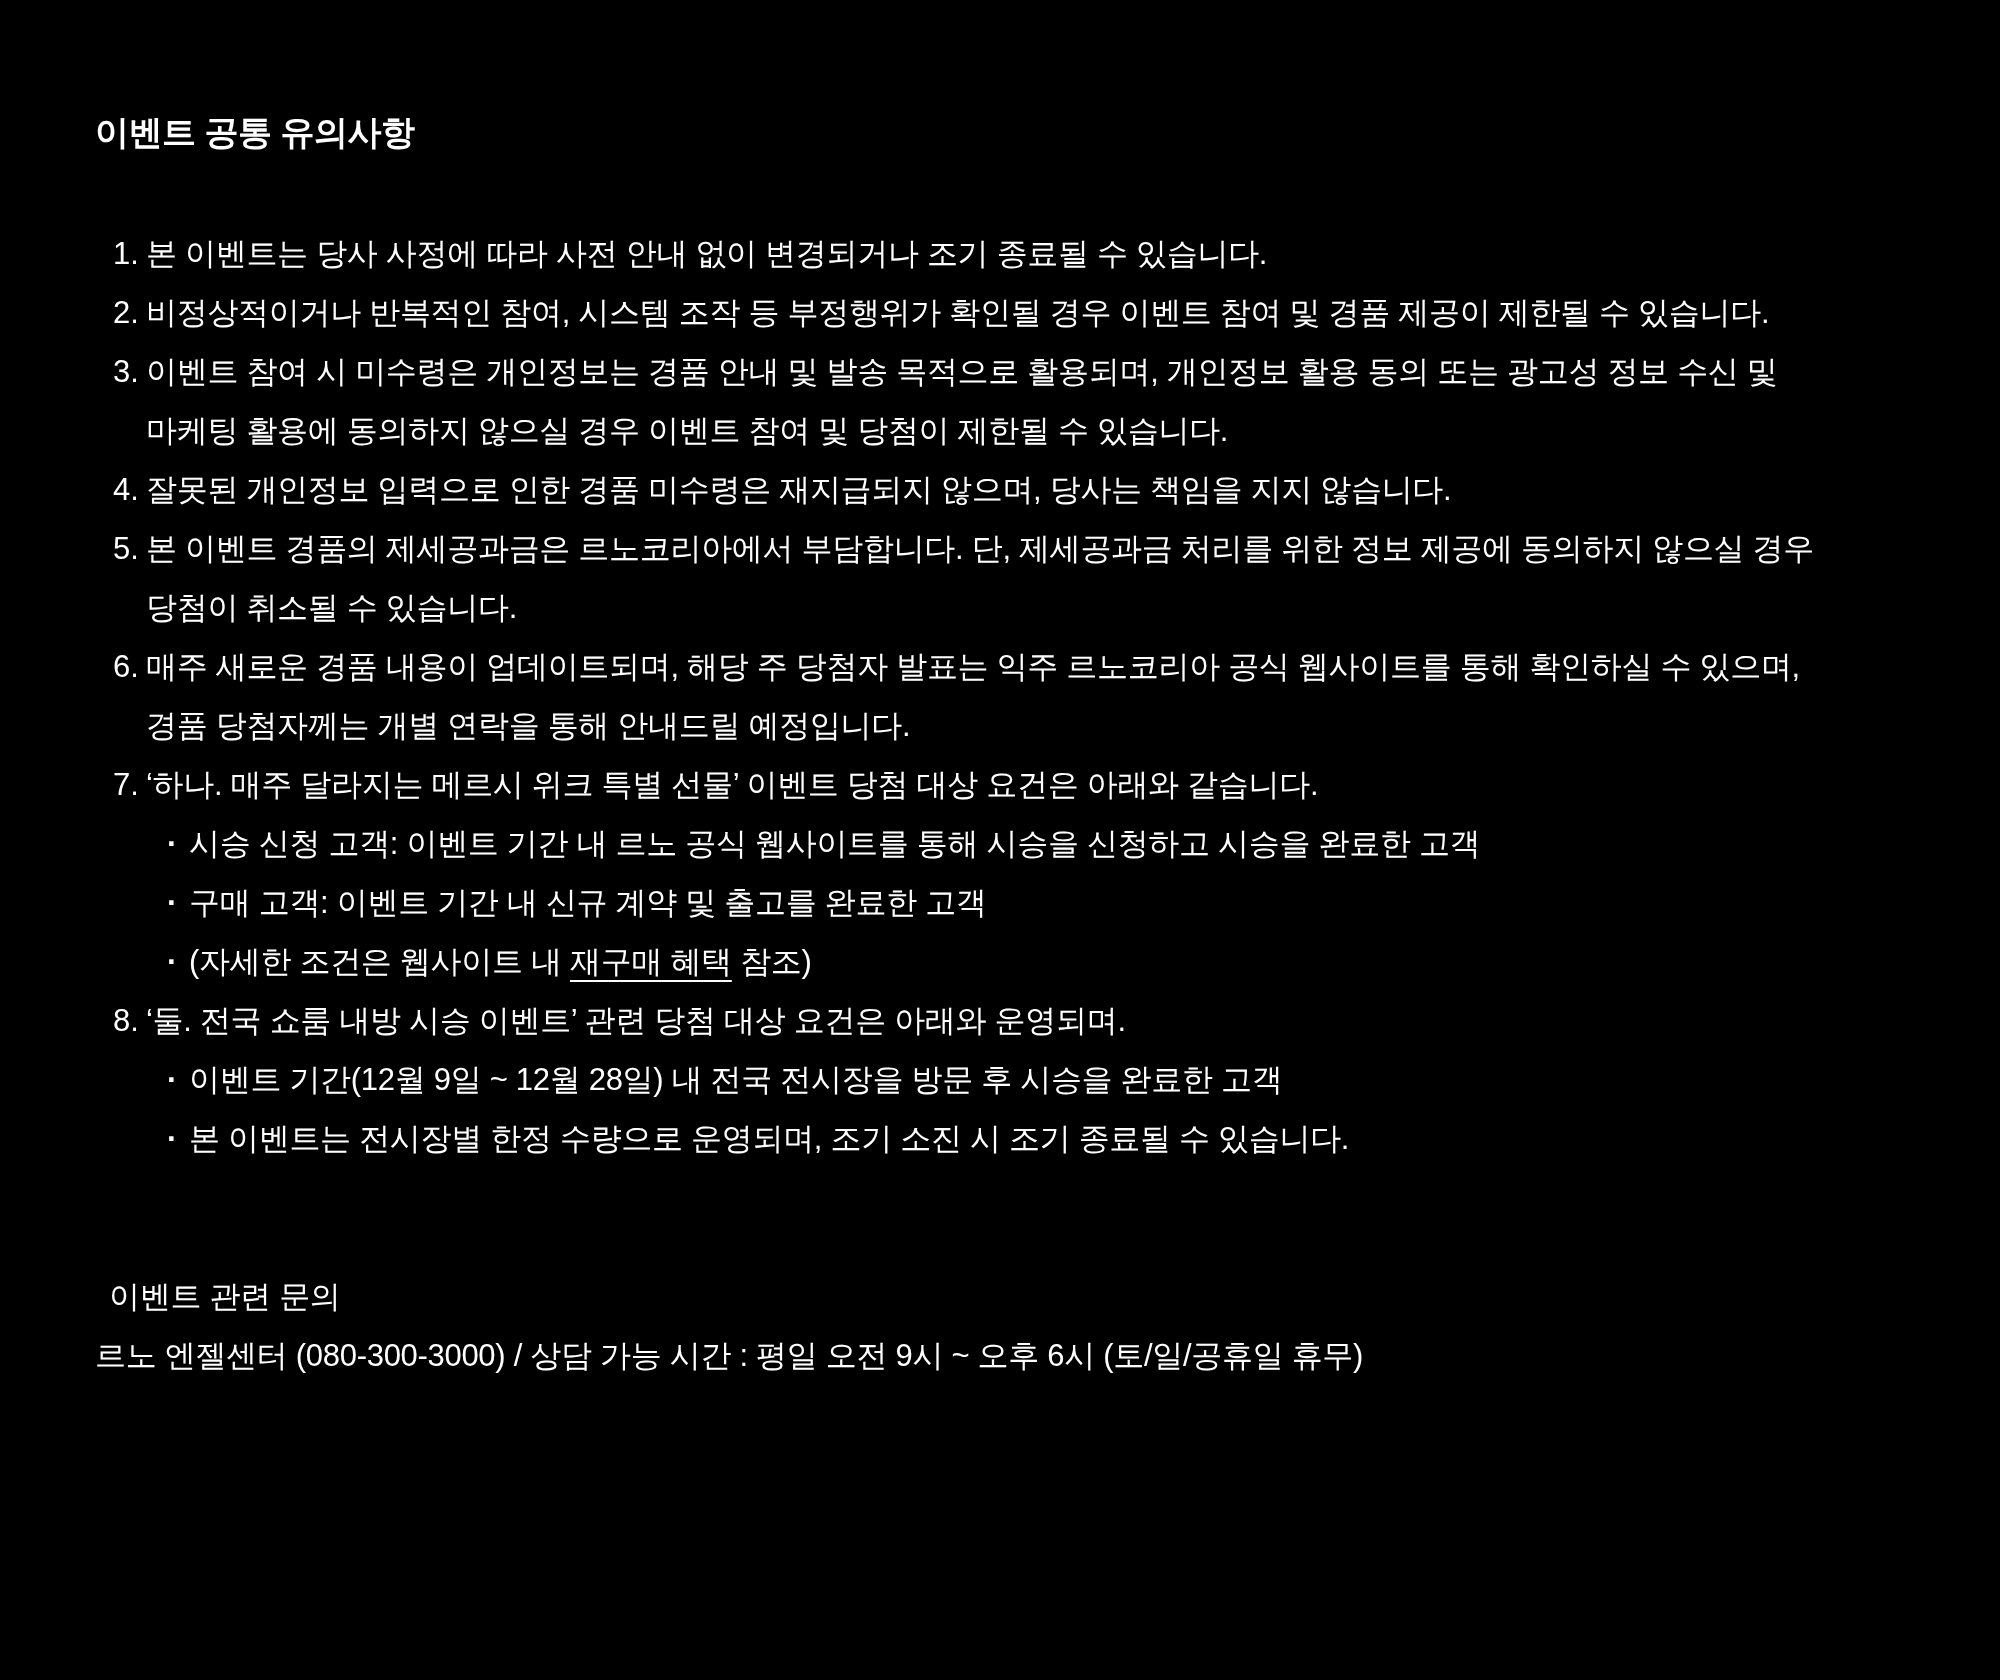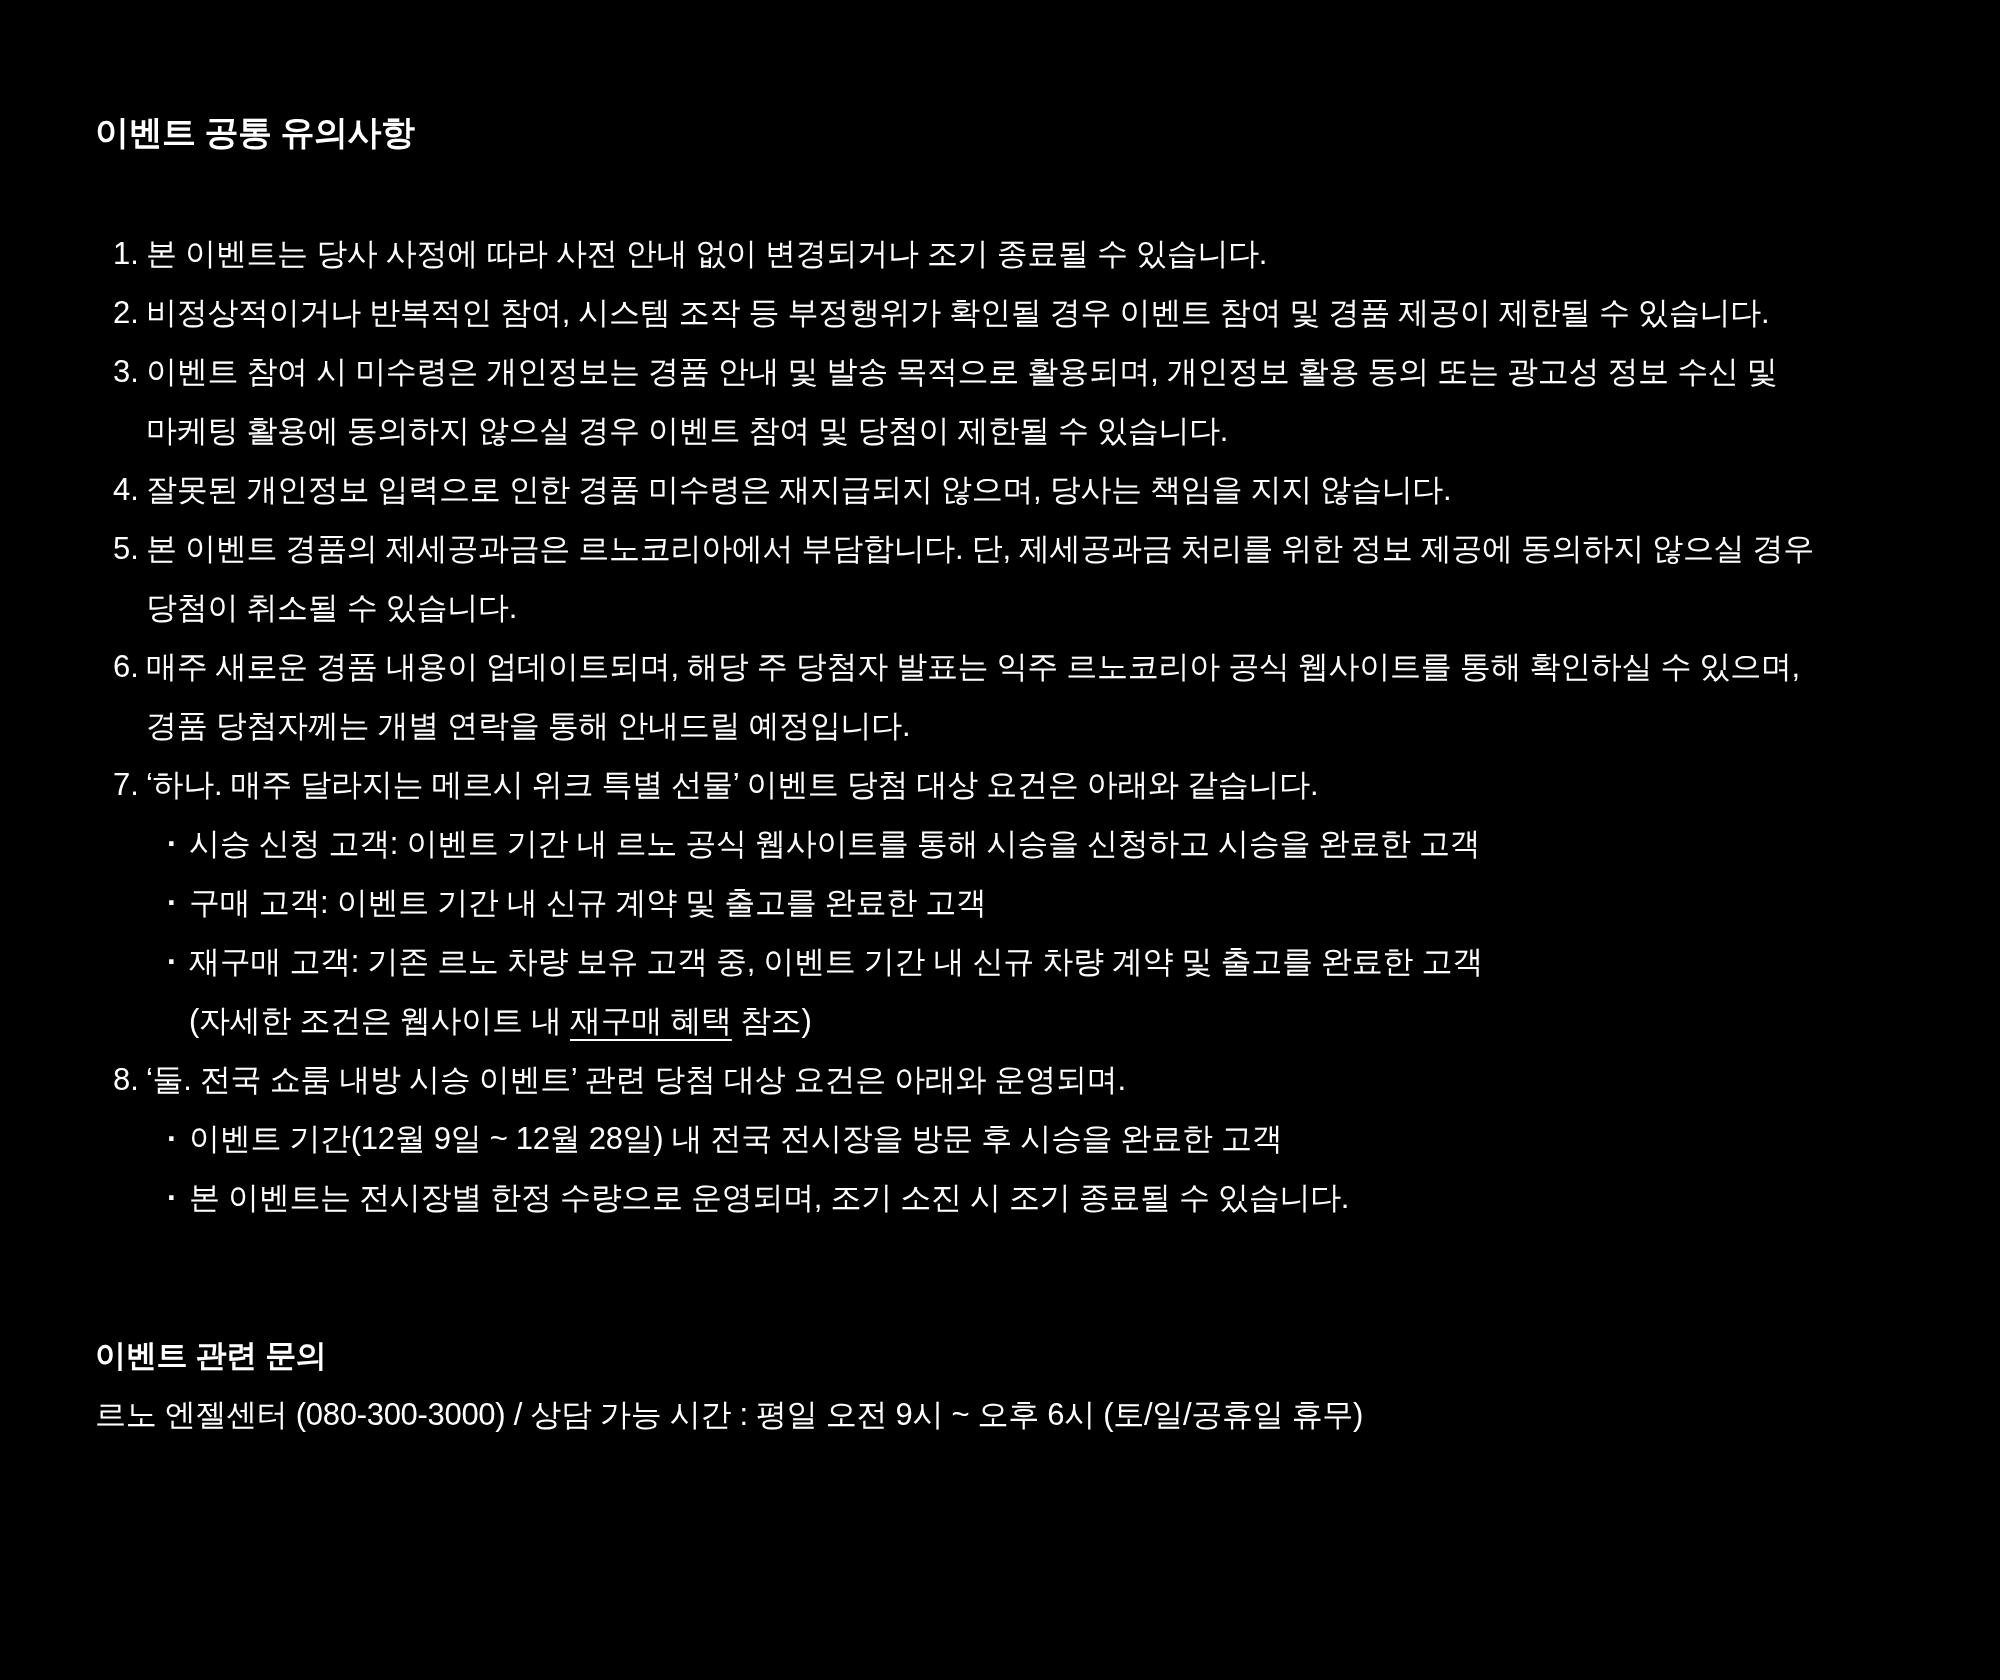--- a/index.html
+++ b/index.html
@@ -66,22 +66,23 @@
   .link-underline {
     text-decoration: underline;
     text-underline-offset: 8px;
     text-decoration-thickness: 2px;
     cursor: pointer;
   }
   .contact {
     margin-top: 99px;
   }
   .contact-heading {
-    font-weight: bold;
+    font-weight: normal;
     letter-spacing: -0.3px;
+    margin-left: 14px;
   }
   .contact-info { letter-spacing: -0.3px; }
 </style>
 </head>
 <body>
 
 <div class="page">
 
   <h1 class="page-title">이벤트 공통 유의사항</h1>
 
@@ -92,21 +93,21 @@
 마케팅 활용에 동의하지 않으실 경우 이벤트 참여 및 당첨이 제한될 수 있습니다.</span></li>
     <li><span class="notice-text">잘못된 개인정보 입력으로 인한 경품 미수령은 재지급되지 않으며, 당사는 책임을 지지 않습니다.</span></li>
     <li><span class="notice-text">본 이벤트 경품의 제세공과금은 르노코리아에서 부담합니다. 단, 제세공과금 처리를 위한 정보 제공에 동의하지 않으실 경우
 당첨이 취소될 수 있습니다.</span></li>
     <li><span class="notice-text">매주 새로운 경품 내용이 업데이트되며, 해당 주 당첨자 발표는 익주 르노코리아 공식 웹사이트를 통해 확인하실 수 있으며,
 경품 당첨자께는 개별 연락을 통해 안내드릴 예정입니다.</span></li>
     <li><span class="notice-text">‘하나. 매주 달라지는 메르시 위크 특별 선물’ 이벤트 당첨 대상 요건은 아래와 같습니다.</span>
       <ul class="sub-list">
         <li><span class="notice-text">시승 신청 고객: 이벤트 기간 내 르노 공식 웹사이트를 통해 시승을 신청하고 시승을 완료한 고객</span></li>
         <li><span class="notice-text">구매 고객: 이벤트 기간 내 신규 계약 및 출고를 완료한 고객</span></li>
-        <li><span class="notice-text">재구매 고객: 기존 르노 차량 보유 고객 중, 이벤트 기간 내 신규 차량 계약 및 출고를 완료한 고객</span>
+        <li>
           <div class="note-line"><span>(자세한 조건은 웹사이트 내 </span><span class="link-underline">재구매 혜택</span><span> 참조)</span></div>
         </li>
       </ul>
     </li>
     <li><span class="notice-text">‘둘. 전국 쇼룸 내방 시승 이벤트’ 관련 당첨 대상 요건은 아래와 운영되며.</span>
       <ul class="sub-list">
         <li><span class="notice-text">이벤트 기간(12월 9일 ~ 12월 28일) 내 전국 전시장을 방문 후 시승을 완료한 고객</span></li>
         <li><span class="notice-text">본 이벤트는 전시장별 한정 수량으로 운영되며, 조기 소진 시 조기 종료될 수 있습니다.</span></li>
       </ul>
     </li>

